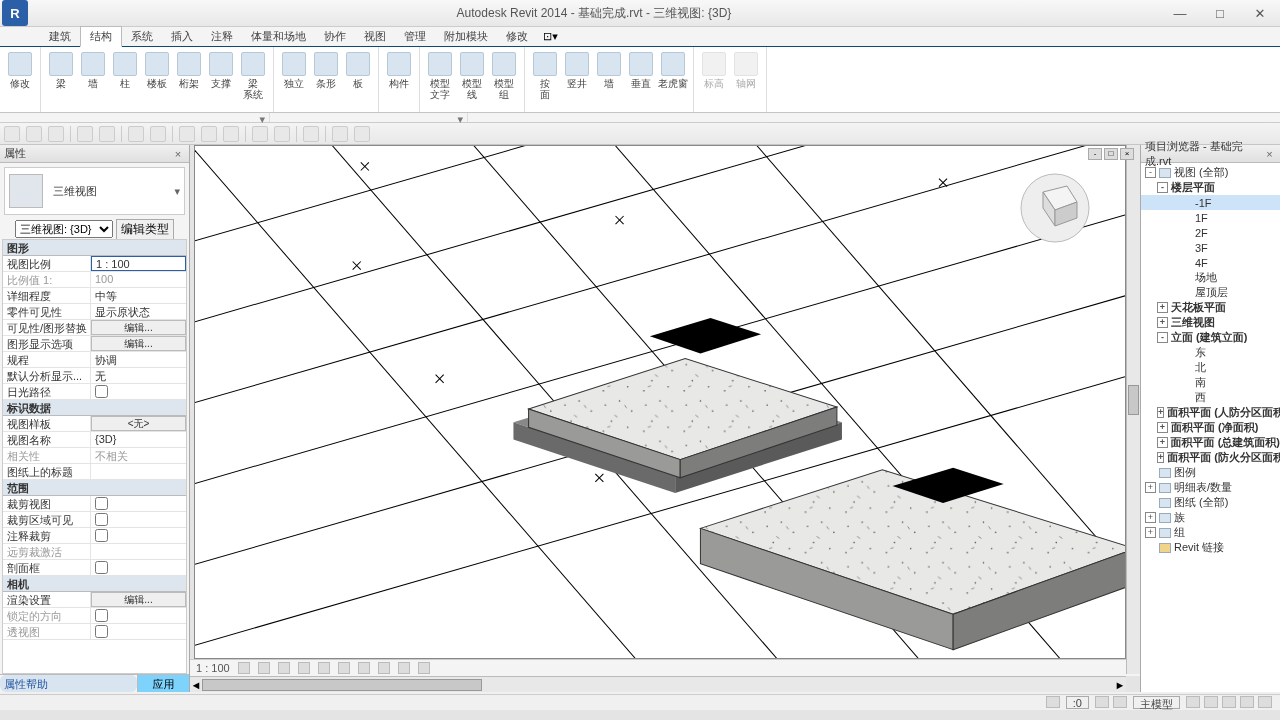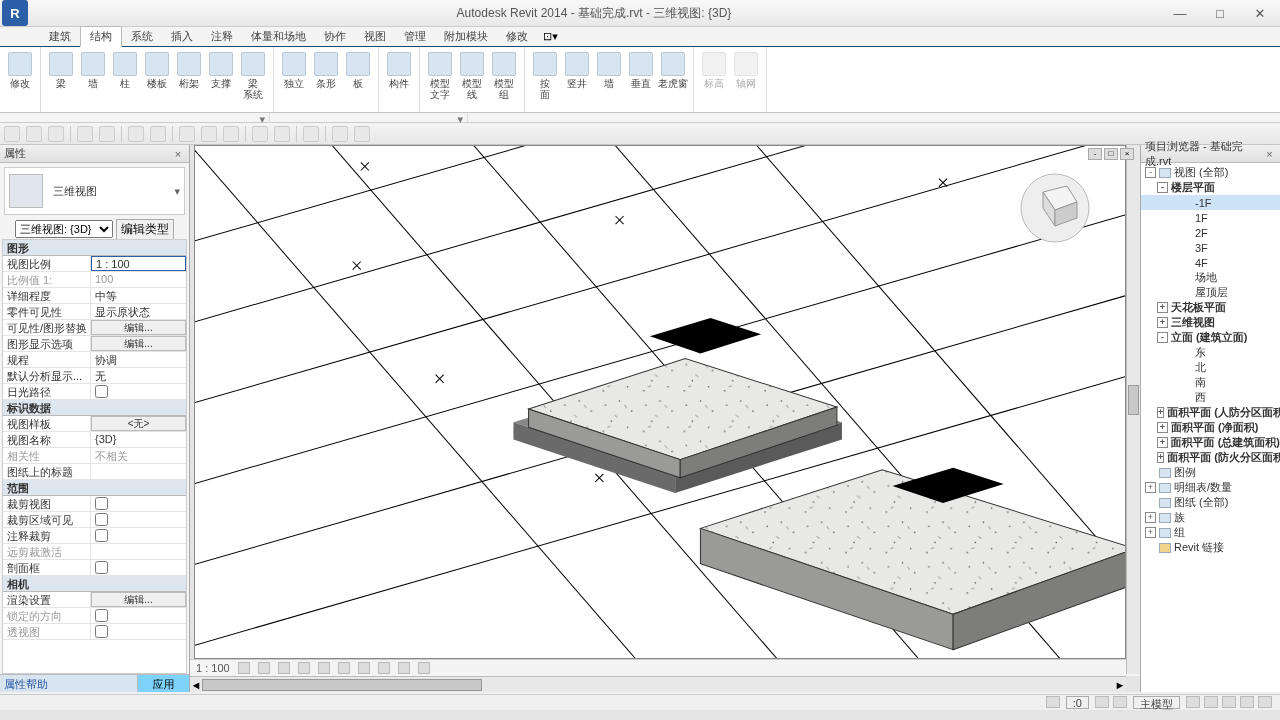--- a/index.html
+++ b/index.html
@@ -47,21 +47,21 @@
 .instance-bar .ebtn { border:1px solid #aaa; background:#f0f0f0; padding:1px 4px; font-size:12px;}
 .prop-table { flex: 1; overflow-y: auto; background: #fff; border: 1px solid #ccc; margin: 0 2px; }
 .prow { display: flex; height: 16px; border-bottom: 1px solid #e4e4e4; justify-content: flex-end; }
 .prow.header { background: #dde6ee; font-weight: bold; border-bottom:1px solid #bbb;}
 .prow .k { width: 88px; padding: 1px 4px; border-right: 1px solid #e4e4e4; color: #333; white-space: nowrap; overflow: hidden; }
 .prow .v { flex: 1; padding: 1px 4px; color: #333; white-space: nowrap; overflow: hidden; }
 .prow .v input[type=checkbox]{ margin:0;}
 .prow .v.btn { text-align:center; background:#efefef; border:1px solid #bbb; font-size:10px; line-height:12px;}
 .prow.disabled .k, .prow.disabled .v { color:#999; }
 .prop-footer { height: 18px; display:flex; border-top:1px solid #bbb;}
-.prop-footer .help { flex:1; background:#d8e4f0; padding:2px 4px; color:#2254a0;}
+.prop-footer .help { flex:1; background:#d8e4f0; padding:2px 4px; color:#2254a0;border-radius:6px;}
 .prop-footer .apply { width:52px; background:#7dd3fc; text-align:center; padding:2px 0; border-left:1px solid #bbb;}
 
 
 .canvas-wrap { flex: 1; background: #e4e4e4; position: relative; display:flex; flex-direction:column;}
 .canvas-ctrl { position:absolute; top:3px; right:6px; display:flex; gap:2px; z-index:3;}
 .canvas-ctrl span{ width:14px;height:12px; background:#ddd; border:1px solid #aaa; font-size:8px; text-align:center;}
 .canvas { flex:1; margin: 0 14px 0 4px; background: #fff; border: 1px solid #888; position: relative; overflow: hidden; }
 .canvas svg { width: 100%; height: 100%; }
 .viewcube { position:absolute; top:18px; right:30px; width:80px; height:80px; z-index:2;}
 .vscroll { position:absolute; right:0; top:0; bottom:18px; width:14px; background:#e8e8e8; border-left:1px solid #bbb;}

